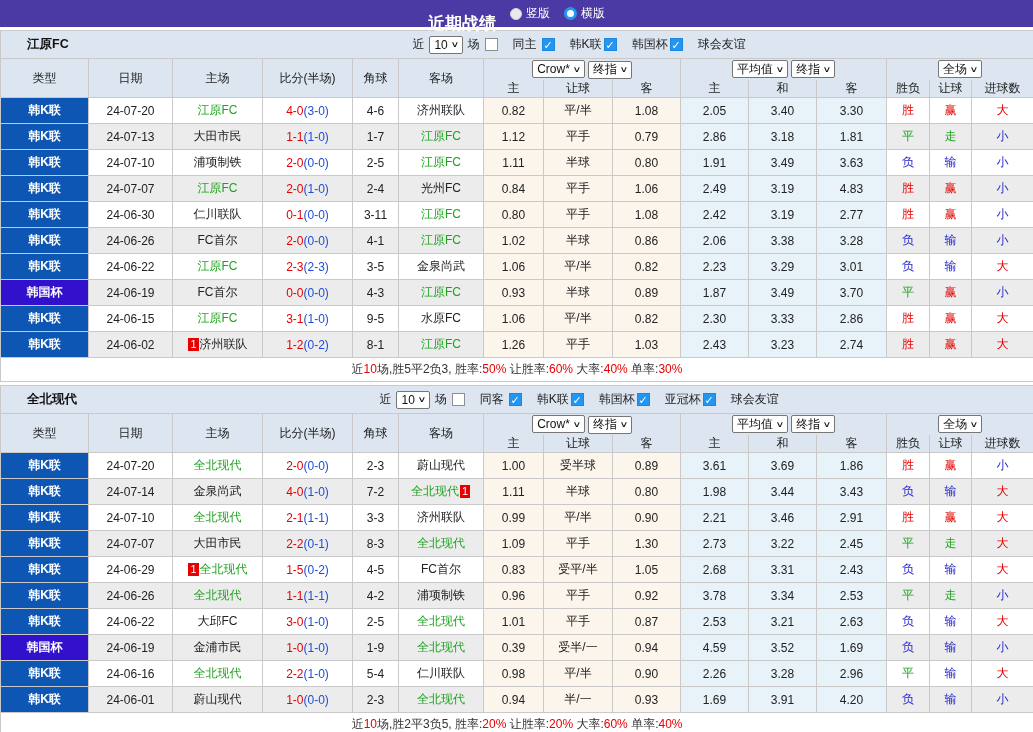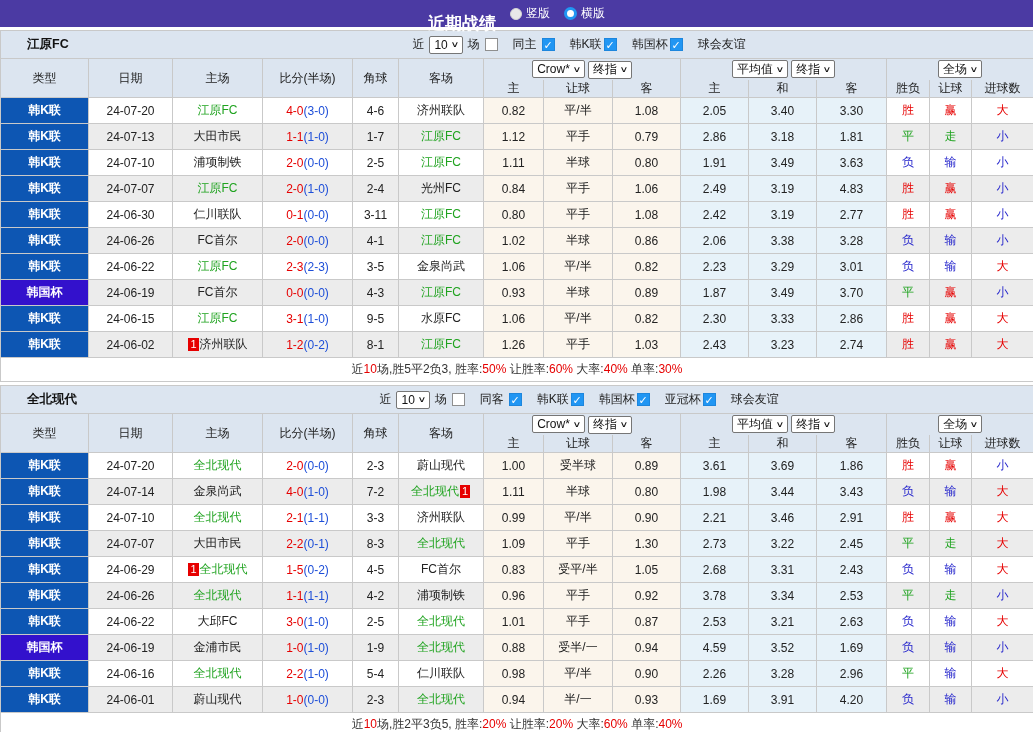--- a/index.html
+++ b/index.html
@@ -569,21 +569,21 @@
         <td class="stripe res" style="color: rgb(37, 37, 204);">输</td>
         <td class="stripe res" style="color: rgb(230, 0, 0);">大</td>
       </tr>
       <tr class="data-row">
         <td class="type cup">韩国杯</td>
         <td class="stripe">24-06-19</td>
         <td class="stripe"><span class="tname">金浦市民</span></td>
         <td class="stripe"><span class="s-main">1-0</span><span class="s-half">(1-0)</span></td>
         <td class="stripe">1-9</td>
         <td class="stripe"><span class="tname green">全北现代</span></td>
-        <td class="asian">0.88</td>
+        <td class="asian">0.39</td>
         <td class="asian">受半/一</td>
         <td class="asian">0.94</td>
         <td class="euro">4.59</td>
         <td class="euro">3.52</td>
         <td class="euro">1.69</td>
         <td class="stripe res" style="color: rgb(37, 37, 204);">负</td>
         <td class="stripe res" style="color: rgb(37, 37, 204);">输</td>
         <td class="stripe res" style="color: rgb(37, 37, 204);">小</td>
       </tr>
       <tr class="data-row">

